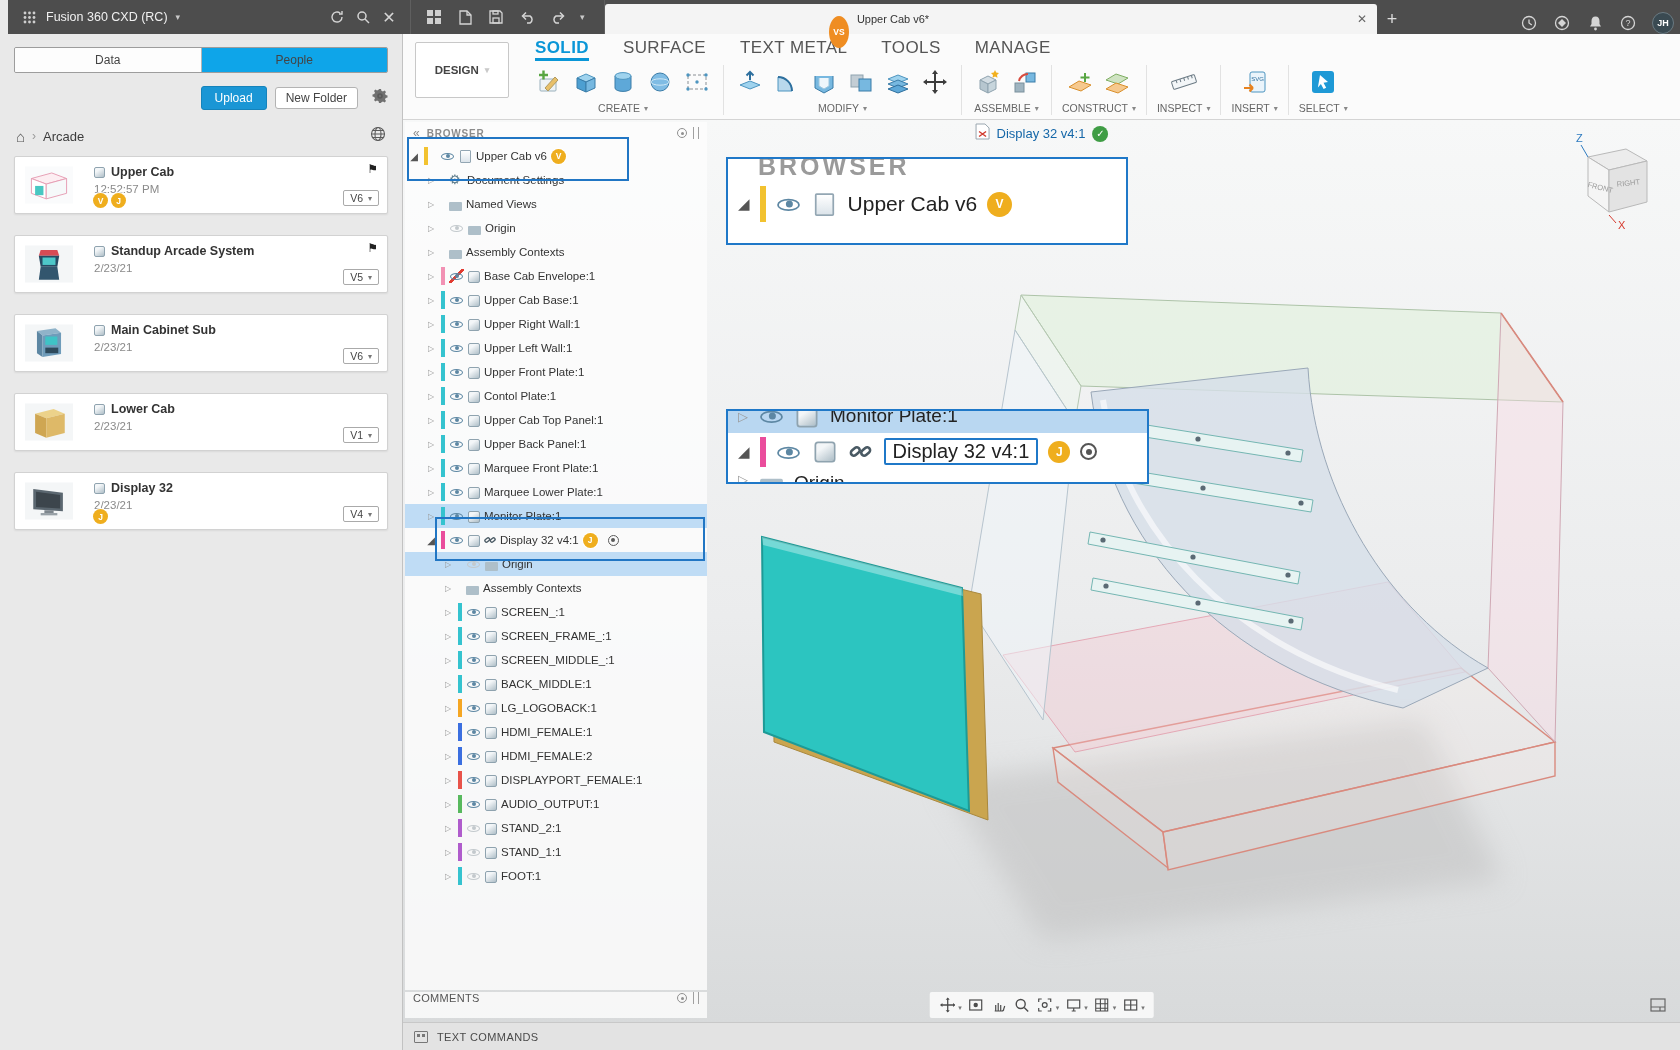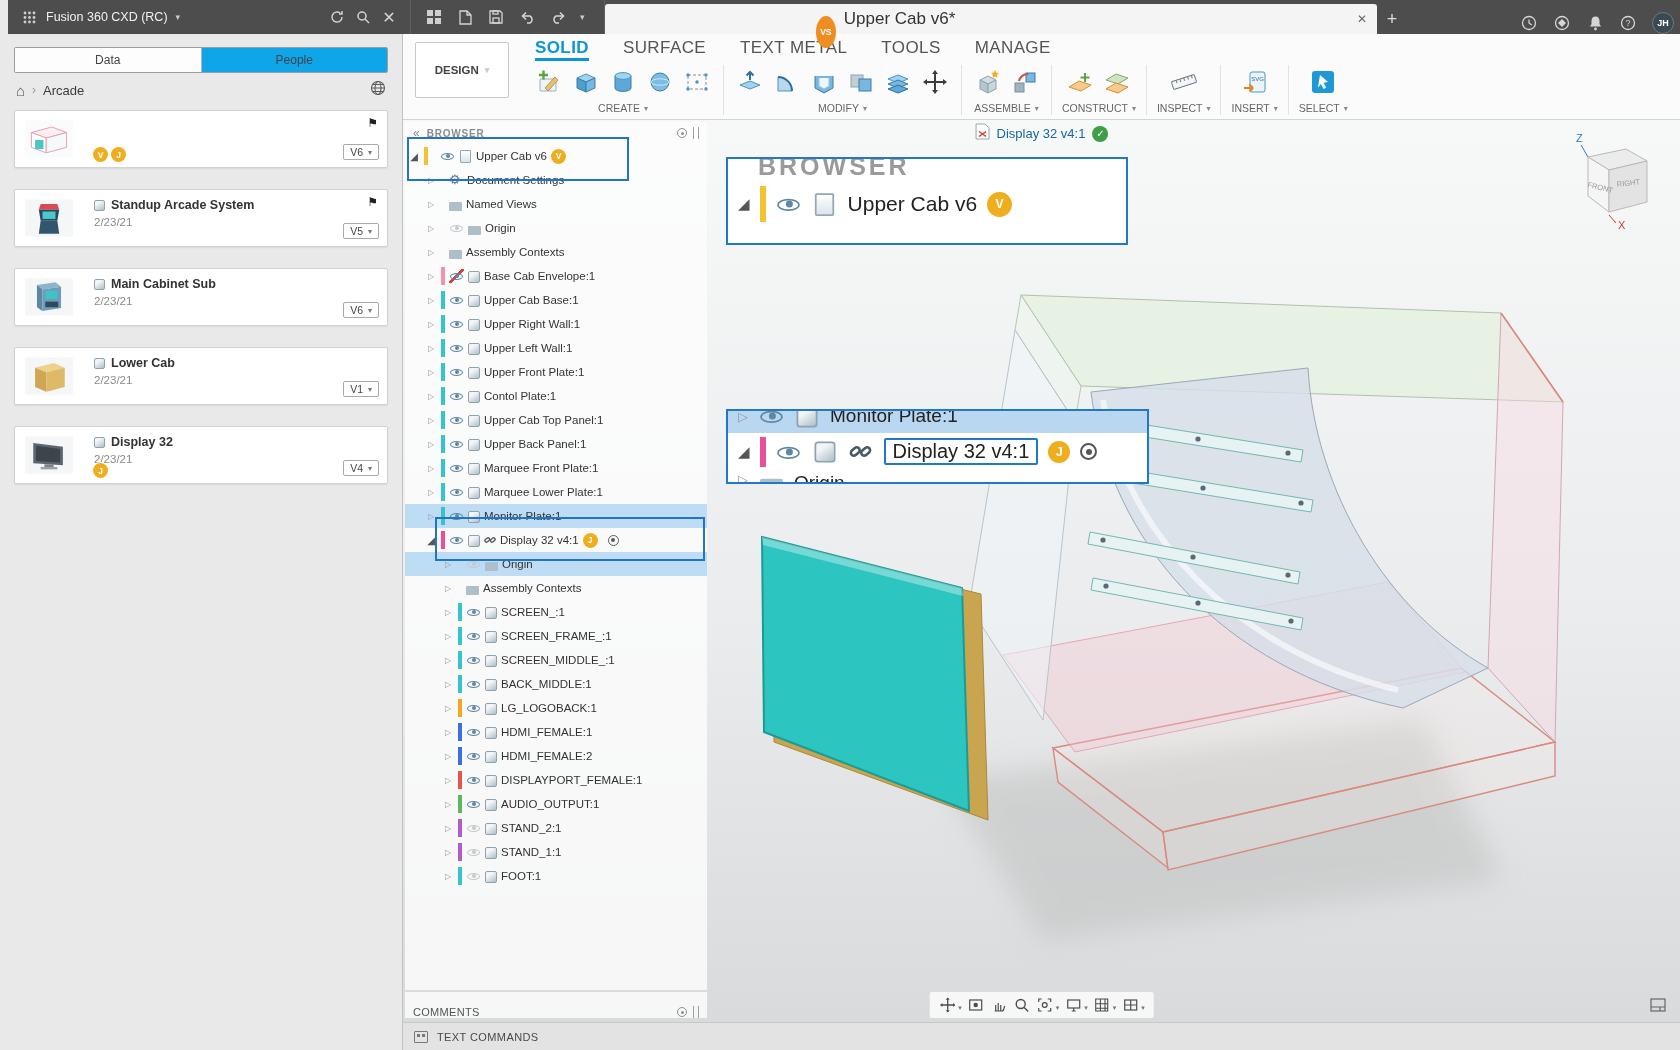--- a/index.html
+++ b/index.html
@@ -12,21 +12,21 @@
   .tb-title { font-size:12.5px; color:#f0f0f0; white-space:nowrap; }
   .tb-caret { font-size:9px; color:#c9c9c9; }
   .tb-spacer { flex:1; }
   .tb-ic { width:18px; height:18px; display:inline-flex; align-items:center; justify-content:center; color:#d5d5d5; flex:none; }
   .tb-ic svg { display:block; }
   .tb-mid { width:194px; display:flex; align-items:center; gap:13px; padding:0 14px; border-right:1px solid #5f5f5f; }
   .tb-tabs { flex:1; display:flex; align-items:flex-end; }
   .doc-tab { width:772px; height:30px; margin-top:4px; background:#f4f4f4; border-radius:3px 3px 0 0; display:flex; align-items:center; padding:0 10px; color:#333; }
   .doc-tab-center { display:flex; align-items:center; gap:8px; margin:0 auto; }
   .avatar-vs { width:20px; height:32px; border-radius:50%; background:#ef8d22; color:#fff; font-size:8.5px; font-weight:bold; display:inline-flex; align-items:center; justify-content:center;margin-top:25px; }
-  .doc-tab-title { font-size:17px; }
+  .doc-tab-title { font-size:11px; }
   .tab-close { color:#666; font-size:12px; margin-left:auto; cursor:default; }
   .new-tab { width:30px; height:30px; margin-top:4px; display:inline-flex; align-items:center; justify-content:center; color:#ddd; font-size:18px; }
   .tb-right { margin-left:auto; display:flex; align-items:center; gap:15px; padding-right:14px; }
   .avatar-jh { width:22px; height:22px; border-radius:50%; background:#3a4a52; color:#fff; font-size:9px; font-weight:bold; display:inline-flex; align-items:center; justify-content:center; border:1px solid #6a7a82; }
 
   
   .data-panel { position:absolute; left:0; top:34px; width:403px; bottom:0; background:#e9e9e9; border-right:1px solid #c2c2c2; z-index:40; }
   .seg { display:flex; margin:13px 14px 0; height:26px; border:1px solid #9d9d9d; border-radius:2px; overflow:hidden; background:#e0e0e0; }
   .seg-btn { flex:1; display:flex; align-items:center; justify-content:center; font-size:12px; color:#444; }
   .seg-btn.active { background:#fdfdfd; }
@@ -135,21 +135,21 @@
   .co-label-box { border:2px solid #1f78c8; padding:0 7px; border-radius:2px; }
   .co-partial-bot { height:16px; overflow:hidden; }
   .co-partial-bot .co-row { font-size:19px; color:#222; height:34px; align-items:flex-start; padding-top:2px; }
   .radio-xl { width:17px; height:17px; border:2px solid #555; border-radius:50%; position:relative; flex:none; }
   .radio-xl::after { content:""; position:absolute; left:3.5px; top:3.5px; width:6px; height:6px; background:#555; border-radius:50%; }
 
   
   .viewcube { position:absolute; right:22px; top:8px; z-index:4; }
 
   
-  .comments-bar { position:absolute; left:2px; bottom:4px; width:302px; height:26px; background:rgba(250,250,250,.9); display:flex; align-items:flex-end; gap:8px; padding:0 8px; z-index:6; }
+  .comments-bar { position:absolute; left:2px; bottom:4px; width:302px; height:26px; background:rgba(250,250,250,.9); display:flex; align-items:flex-start; gap:8px; padding:0 8px; z-index:6; }
   .cm-label { font-size:11px; color:#555; letter-spacing:.3px; }
   .navbar { position:absolute; left:50%; bottom:4px; transform:translateX(-50%); height:26px; display:flex; align-items:center; gap:3px; padding:0 8px; background:rgba(252,252,252,.85); border-radius:2px; z-index:6; color:#4d4d4d; }
   .nv { width:20px; height:20px; display:inline-flex; align-items:center; justify-content:center; }
   .nv svg { display:block; }
   .nv-caret { font-size:7px; color:#777; margin:6px 1px 0 -2px; }
   .corner-ic { position:absolute; right:14px; bottom:6px; color:#666; z-index:6; }
 
   
   .text-commands { position:absolute; left:0; right:0; bottom:0; height:28px; background:#e3e3e3; border-top:1px solid #c8c8c8; display:flex; align-items:center; gap:9px; padding:0 11px; }
   .tc-label { font-size:11px; color:#4a4a4a; letter-spacing:.4px; }
@@ -268,20 +268,30 @@
         <span class="avatar-jh">JH</span>
       </span>
     </div>
   </div>
 
   <aside class="data-panel">
     <div class="seg">
       <div class="seg-btn active">Data</div>
       <div class="seg-btn inactive">People</div>
     </div>
+    <div class="dp-actions">
+      <button class="btn-upload">Upload</button>
+      <button class="btn-newfolder">New Folder</button>
+      <span class="gear-ic">
+        <svg width="16" height="16" viewBox="0 0 16 16" fill="#5a5a5a">
+            <path d="M8 5.2 a2.8 2.8 0 1 0 0 5.6 a2.8 2.8 0 0 0 0 -5.6 z M8 6.8 a1.2 1.2 0 1 1 0 2.4 a1.2 1.2 0 0 1 0 -2.4 z"></path>
+            <path d="M7 1 h2 l.4 1.8 1.6.7 1.6-1 1.4 1.4 -1 1.6 .7 1.6 1.8.4 v2 l-1.8.4 -.7 1.6 1 1.6 -1.4 1.4 -1.6 -1 -1.6.7 L9 15 H7 l-.4 -1.8 -1.6 -.7 -1.6 1 L2 12.1 l1 -1.6 -.7 -1.6 L.5 8.5 v-2 l1.8 -.4 .7 -1.6 -1 -1.6 L3.4 1.5 5 2.5 6.6 1.8 z" fill-opacity=".85"></path>
+          </svg>
+      </span>
+    </div>
     <div class="dp-breadcrumb">
       <span class="home-ic">⌂</span>
       <span class="crumb-sep">›</span>
       <span class="crumb-label">Arcade</span>
       <span class="globe-ic">
         <svg width="16" height="16" viewBox="0 0 16 16" fill="none" stroke="#5a5a5a" stroke-width="1.1">
             <circle cx="8" cy="8" r="6.5"></circle>
             <ellipse cx="8" cy="8" rx="3" ry="6.5"></ellipse>
             <path d="M1.5 8 h13 M2.5 4.5 h11 M2.5 11.5 h11"></path>
           </svg>
@@ -291,20 +301,27 @@
         <div class="card">
     <span class="thumb">
             <svg viewBox="0 0 54 42">
               <rect x="1" y="1" width="52" height="40" fill="#fafbfc"></rect>
               <polygon points="8,14 30,8 46,14 24,20" fill="#fdeef2" stroke="#e59ab1"></polygon>
               <polygon points="8,14 24,20 24,36 8,30" fill="#fff" stroke="#e59ab1"></polygon>
               <polygon points="24,20 46,14 46,30 24,36" fill="#f6f9fa" stroke="#e59ab1"></polygon>
               <rect x="12" y="22" width="9" height="10" fill="#49c7c2"></rect>
             </svg>
           </span>
+    <div class="c-main">
+      <div class="c-title">
+        <span class="c-cube"></span>
+        <span class="c-name">Upper Cab</span>
+      </div>
+      <div class="c-date">12:52:57 PM</div>
+    </div>
     <div class="c-badges">
             <span class="badge">V</span>
             <span class="badge">J</span>
           </div>
     <span class="c-flag">⚑</span>
     <span class="c-ver">
             <span class="c-ver-text">V6</span>
             <span class="tb-caret">▾</span>
           </span>
   </div>

